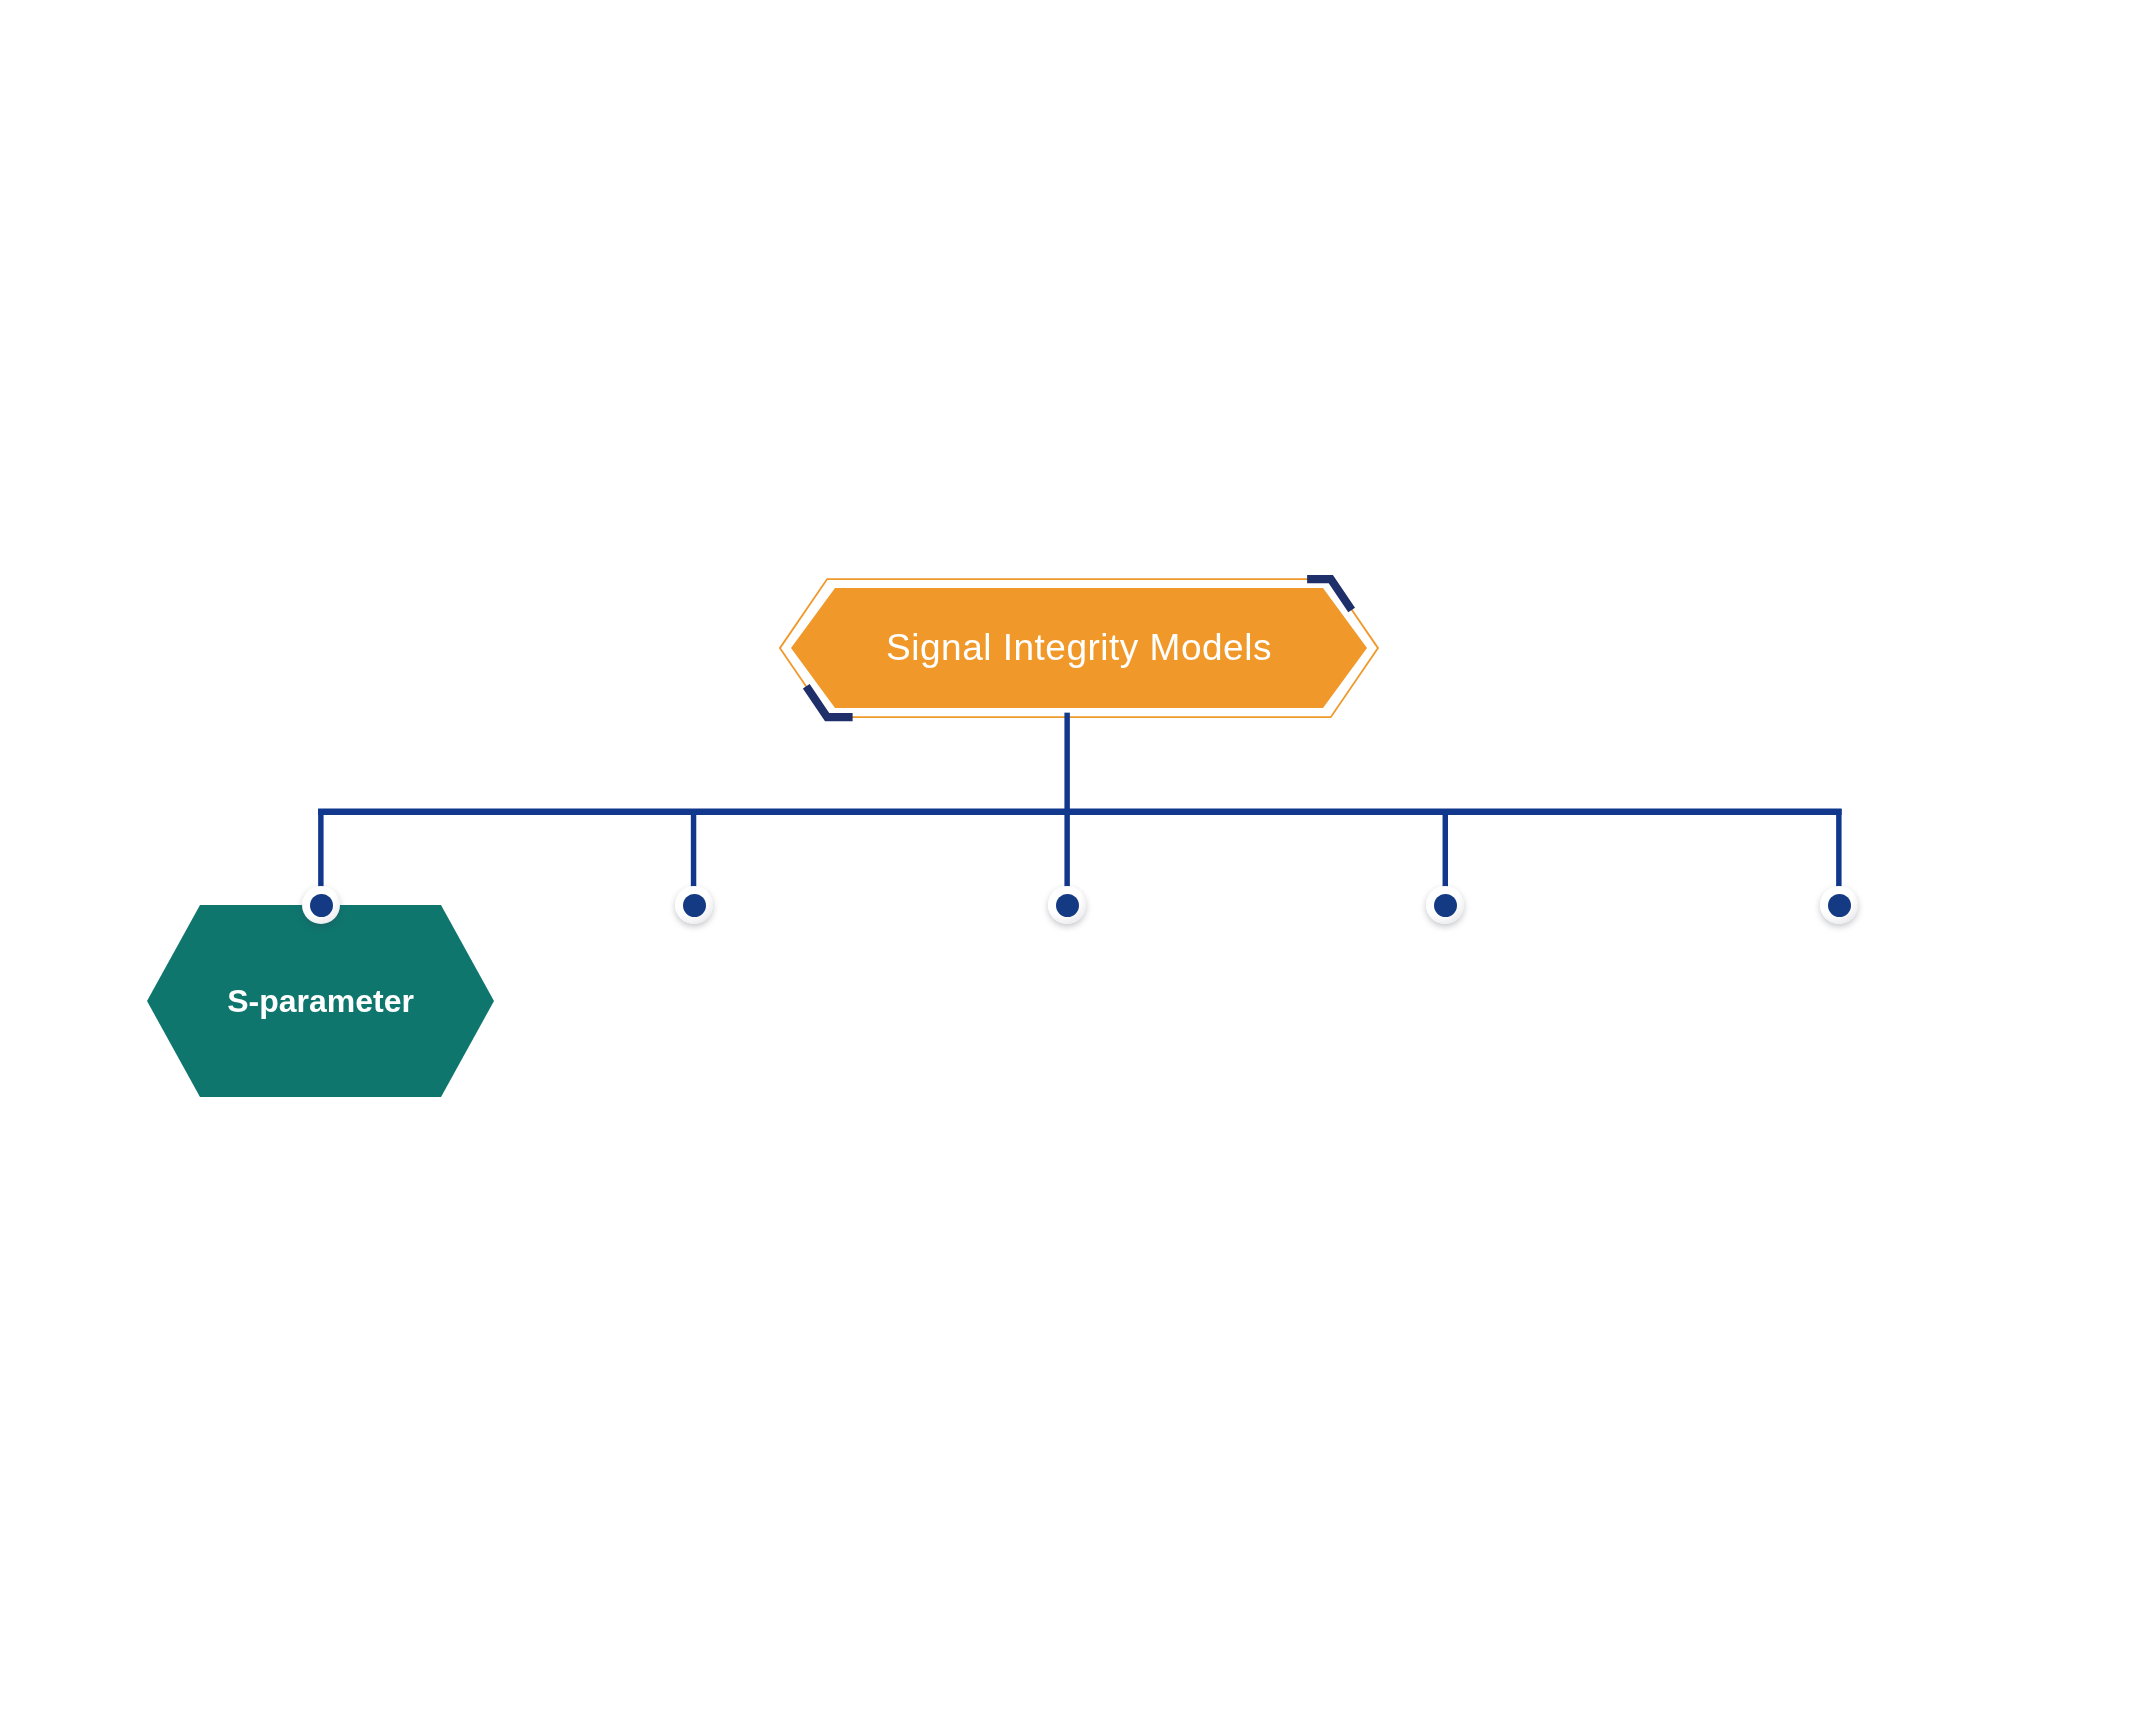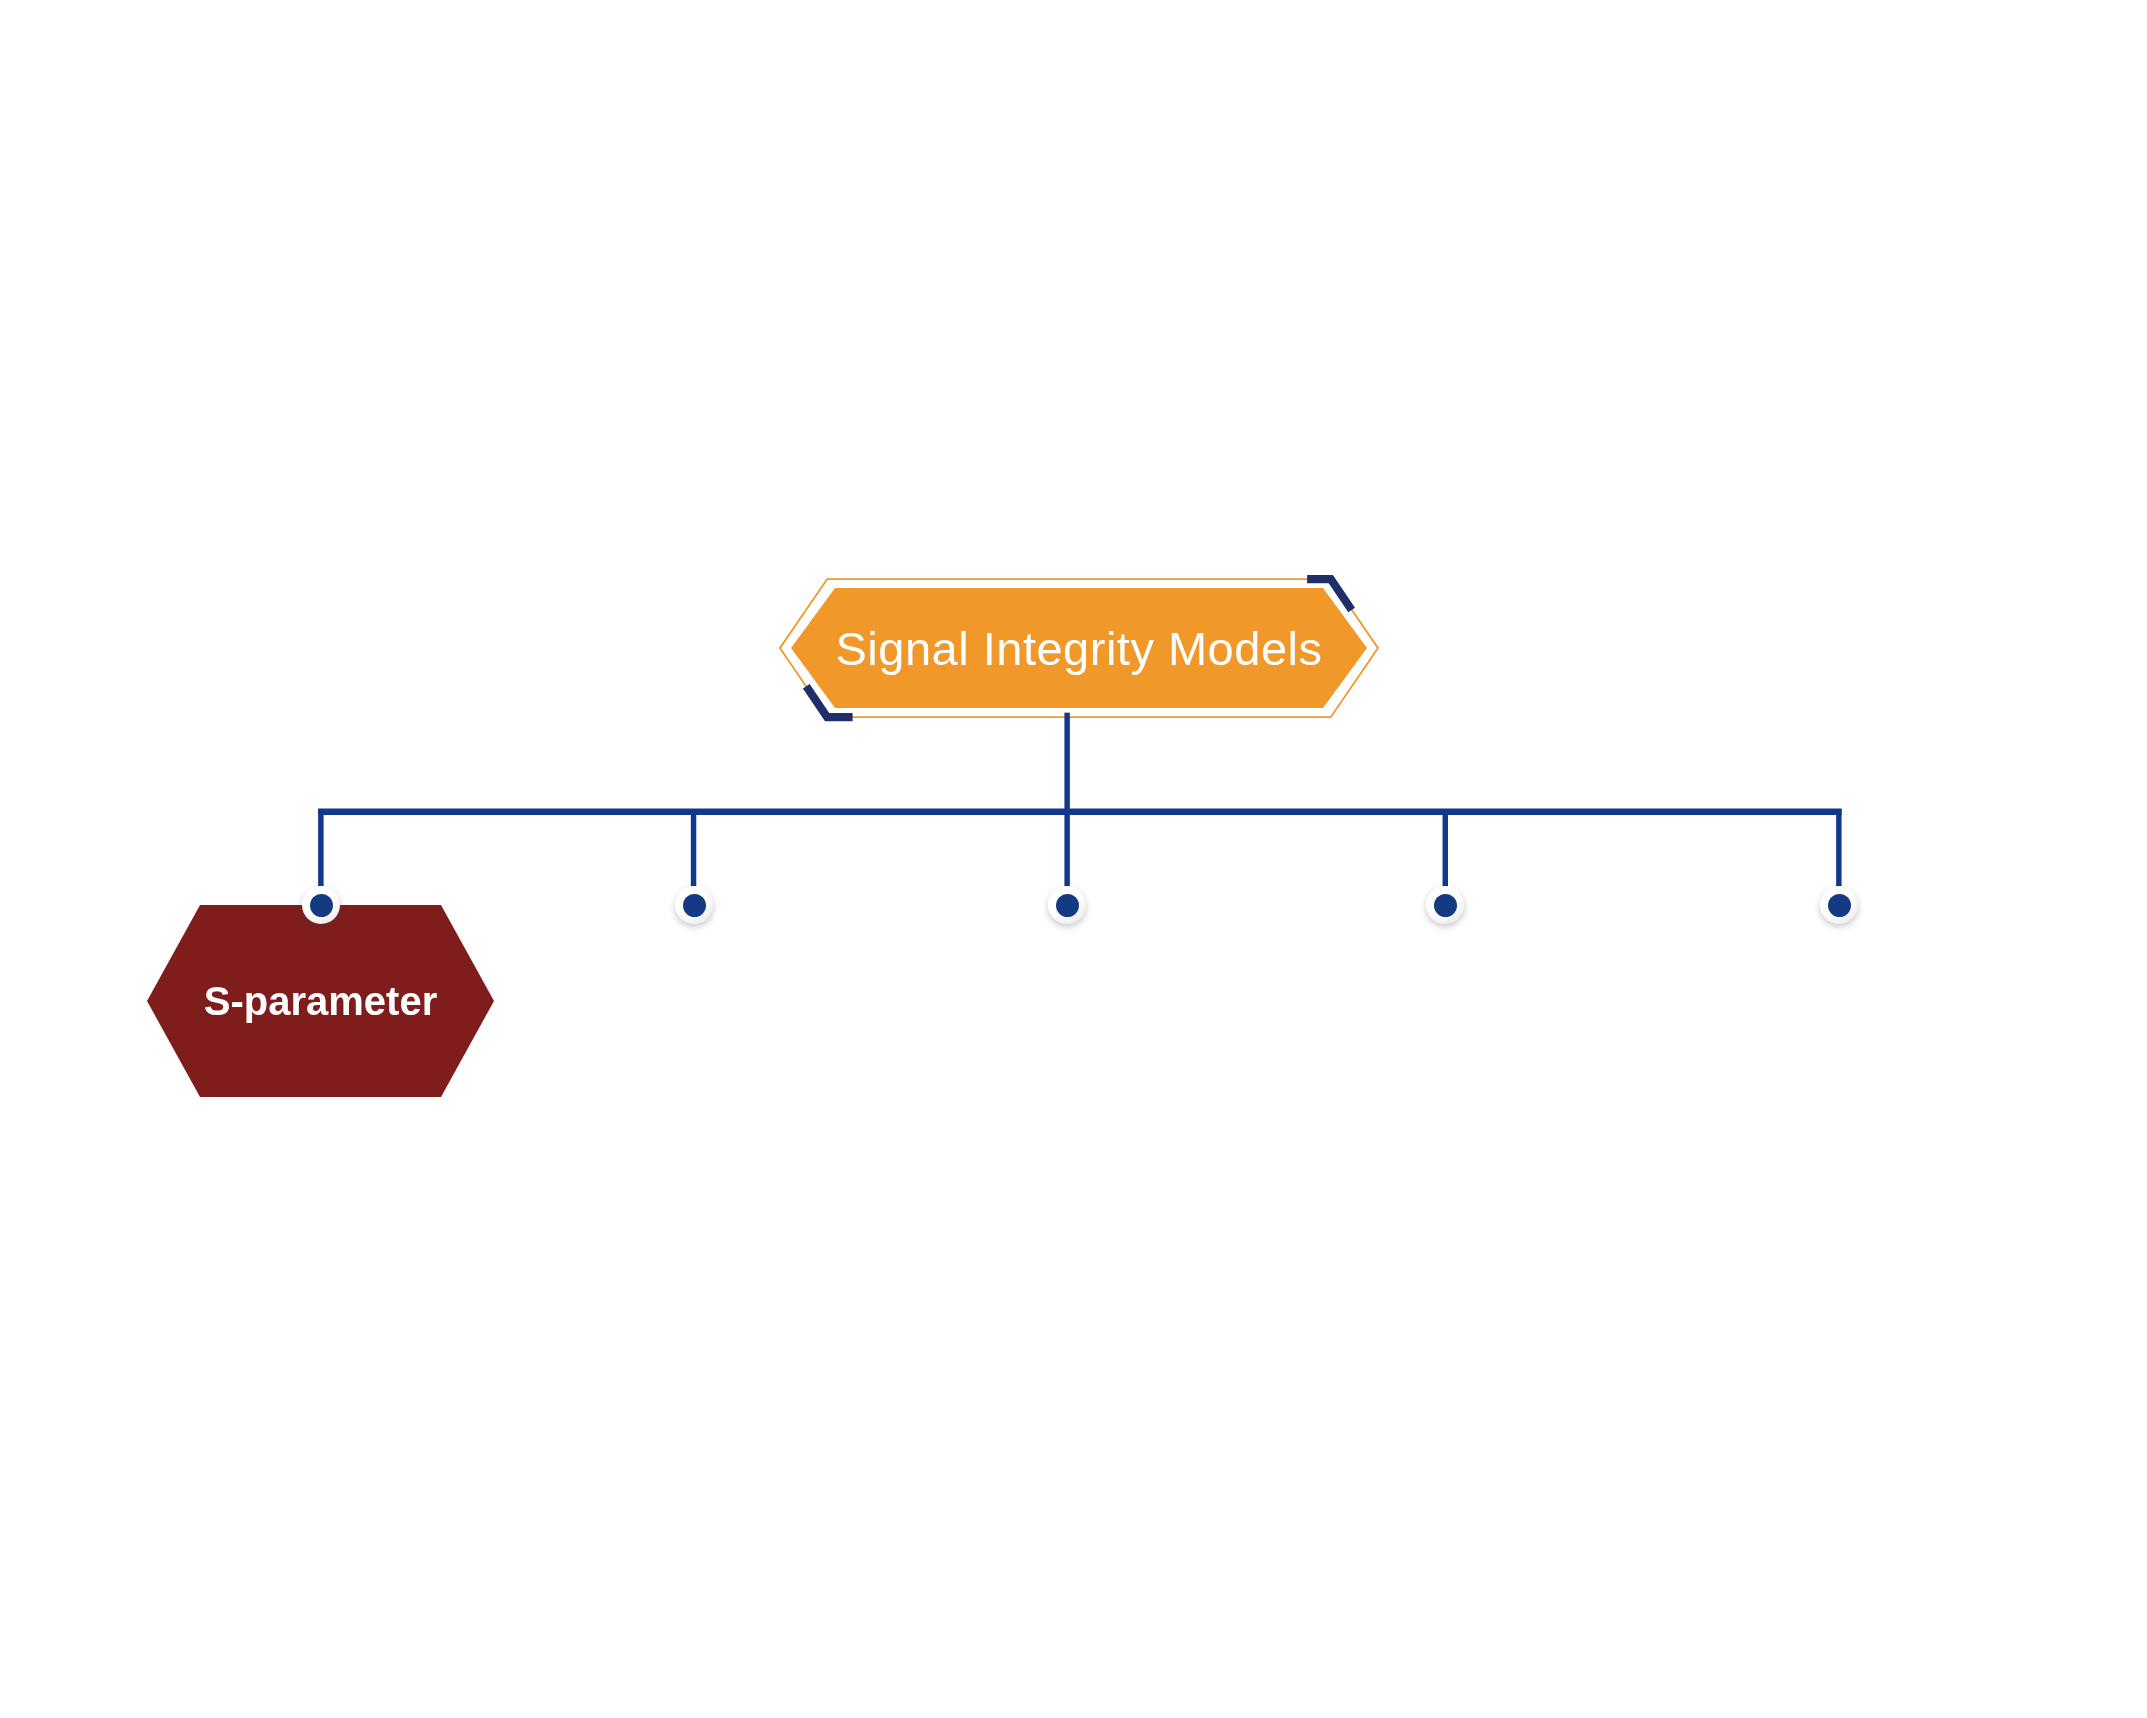--- a/index.html
+++ b/index.html
@@ -24,30 +24,30 @@
     color: #ffffff;
     text-align: center;
     z-index: 2;
     white-space: nowrap;
   }
   .hex-root {
     left: 791px; top: 588px;
     width: 576px; height: 120px;
     background: #F0992A;
     clip-path: polygon(0 50%, 44px 0, calc(100% - 44px) 0, 100% 50%, calc(100% - 44px) 100%, 44px 100%);
-    font-size: 47px;
+    font-size: 37px;
     font-weight: normal;
     letter-spacing: 0.5px;
   }
   .hex-node {
     top: 905px;
     height: 192px;
-    background: #7f1d1d;
+    background: #0f766e;
     clip-path: polygon(0 50%, 53px 0, calc(100% - 53px) 0, 100% 50%, calc(100% - 53px) 100%, 53px 100%);
-    font-size: 40px;
+    font-size: 32px;
     font-weight: bold;
   }
   .node-1 { left: 147px;  width: 347px; }
   .node-2 { left: 520px;  width: 347px; }
   .node-3 { left: 894px;  width: 347px; }
   .node-4 { left: 1272px; width: 347px; }
   .node-5 { left: 1646px; width: 387px; }
   .pin {
     position: absolute;
     top: 886px;

